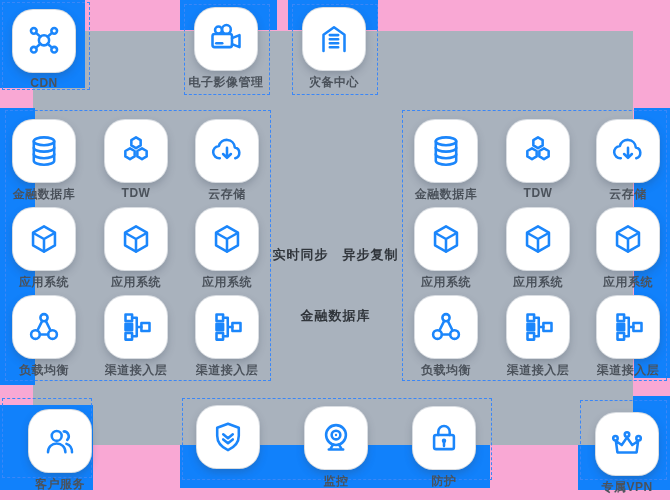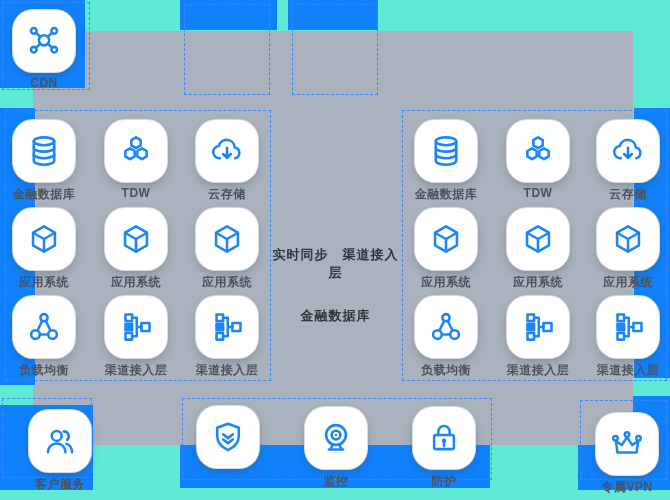--- a/index.html
+++ b/index.html
@@ -1,20 +1,20 @@
 <!DOCTYPE html>
 <html style="--blue: #1181FB; --panel: #A9B2BD; --dash: #3B87F7; --icon: #1B86FB; --label: #4B525B; --annot: #30353B;"><head>
 <meta charset="utf-8">
 <style>
   :root{
     --blue:#1181FB; --panel:#A9B2BD; --dash:#3B87F7;
     --icon:#1B86FB; --label:#4B525B; --annot:#30353B;
   }
   html,body{margin:0;padding:0;background:#fff;}
-  .stage{position:relative;width:670px;height:500px;background:#5eead4;overflow:hidden;
+  .stage{position:relative;width:670px;height:500px;background:#f9a8d4;overflow:hidden;
          font-family:"Liberation Sans","DejaVu Sans",sans-serif;}
   .band{position:absolute;background:var(--blue);z-index:3;}
   .band.under{z-index:1;}
   .panel{position:absolute;background:var(--panel);z-index:2;}
   .dash{position:absolute;border:1px dashed var(--dash);z-index:4;}
   .node{position:absolute;width:62px;height:62px;z-index:5;}
   .sq{width:62px;height:62px;background:#fff;border-radius:20px;
       box-shadow:0 0 0 1px #d9dde2,0 4px 9px rgba(50,60,80,.28);
       display:flex;align-items:center;justify-content:center;color:var(--icon);}
   .sq svg{width:36px;height:36px;display:block;}
@@ -58,20 +58,45 @@
             <circle cx="5.2" cy="5.2" r="1.9"></circle>
             <circle cx="18.8" cy="5.2" r="1.9"></circle>
             <circle cx="5.2" cy="17.8" r="1.9"></circle>
             <circle cx="18.8" cy="17.8" r="1.9"></circle>
             <path d="M9.6 9.2 6.7 6.6M14.4 9.2l2.9-2.6M9.6 13.8l-2.9 2.6M14.4 13.8l2.9 2.6"></path>
           </g>
         </svg>
       </div>
       <div class="lbl">CDN</div>
     </div>
+  <div class="node" style="left:195px;top:8px">
+      <div class="sq">
+        <svg viewBox="0 0 24 24">
+          <g fill="none" stroke="currentColor" stroke-width="1.7" stroke-linecap="round" stroke-linejoin="round">
+            <circle cx="7" cy="6" r="2.3"></circle>
+            <circle cx="12.3" cy="5.6" r="2.9"></circle>
+            <rect x="3" y="8.6" width="13" height="8.8" rx="1.4"></rect>
+            <path d="M16 11.4l5-2v8l-5-2"></path>
+            <path d="M5.5 14.8h4"></path>
+          </g>
+        </svg>
+      </div>
+      <div class="lbl">电子影像管理</div>
+    </div>
+  <div class="node" style="left:303px;top:8px">
+      <div class="sq">
+        <svg viewBox="0 0 24 24">
+          <g fill="none" stroke="currentColor" stroke-width="1.7" stroke-linecap="round" stroke-linejoin="round">
+            <path d="M5 20V9.2l7-5 7 5V20"></path>
+            <path d="M9.2 9.4h5.6M9.2 12.1h5.6M9.2 14.8h5.6M9.2 17.5h5.6"></path>
+          </g>
+        </svg>
+      </div>
+      <div class="lbl">灾备中心</div>
+    </div>
 
   <div class="node" style="left:13px;top:120px">
       <div class="sq">
         <svg viewBox="0 0 24 24">
           <g fill="none" stroke="currentColor" stroke-width="1.7" stroke-linecap="round" stroke-linejoin="round">
             <ellipse cx="12" cy="5.5" rx="6.8" ry="2.6"></ellipse>
             <path d="M5.2 5.5v13c0 1.4 3 2.6 6.8 2.6s6.8-1.2 6.8-2.6v-13"></path>
             <path d="M5.2 9.8c0 1.4 3 2.6 6.8 2.6s6.8-1.2 6.8-2.6M5.2 14.2c0 1.4 3 2.6 6.8 2.6s6.8-1.2 6.8-2.6"></path>
           </g>
         </svg>
@@ -279,21 +304,21 @@
             <rect x="5" y="9.8" width="4.4" height="4.4" fill="currentColor"></rect>
             <rect x="5" y="16" width="4.4" height="4.4"></rect>
             <rect x="15.6" y="9.3" width="5.4" height="5.4"></rect>
             <path d="M9.4 5.8h3.1v12.4H9.4M12.5 12h3.1"></path>
           </g>
         </svg>
       </div>
       <div class="lbl">渠道接入层</div>
     </div>
 
-  <div class="annot" style="top:246px">实时同步　渠道接入层</div>
+  <div class="annot" style="top:246px">实时同步　异步复制</div>
   <div class="annot" style="top:307px">金融数据库</div>
 
   <div class="node" style="left:29px;top:410px">
       <div class="sq">
         <svg viewBox="0 0 24 24">
           <g fill="none" stroke="currentColor" stroke-width="1.7" stroke-linecap="round" stroke-linejoin="round">
             <circle cx="9.8" cy="8.6" r="3.3"></circle>
             <path d="M4 19.5c0-3.6 2.6-5.8 5.8-5.8s5.8 2.2 5.8 5.8"></path>
             <path d="M14.5 5.6a3.3 3.3 0 0 1 2.3 5.7"></path>
             <path d="M16.3 13.9c2.3.7 3.7 2.8 3.7 5.6"></path>

